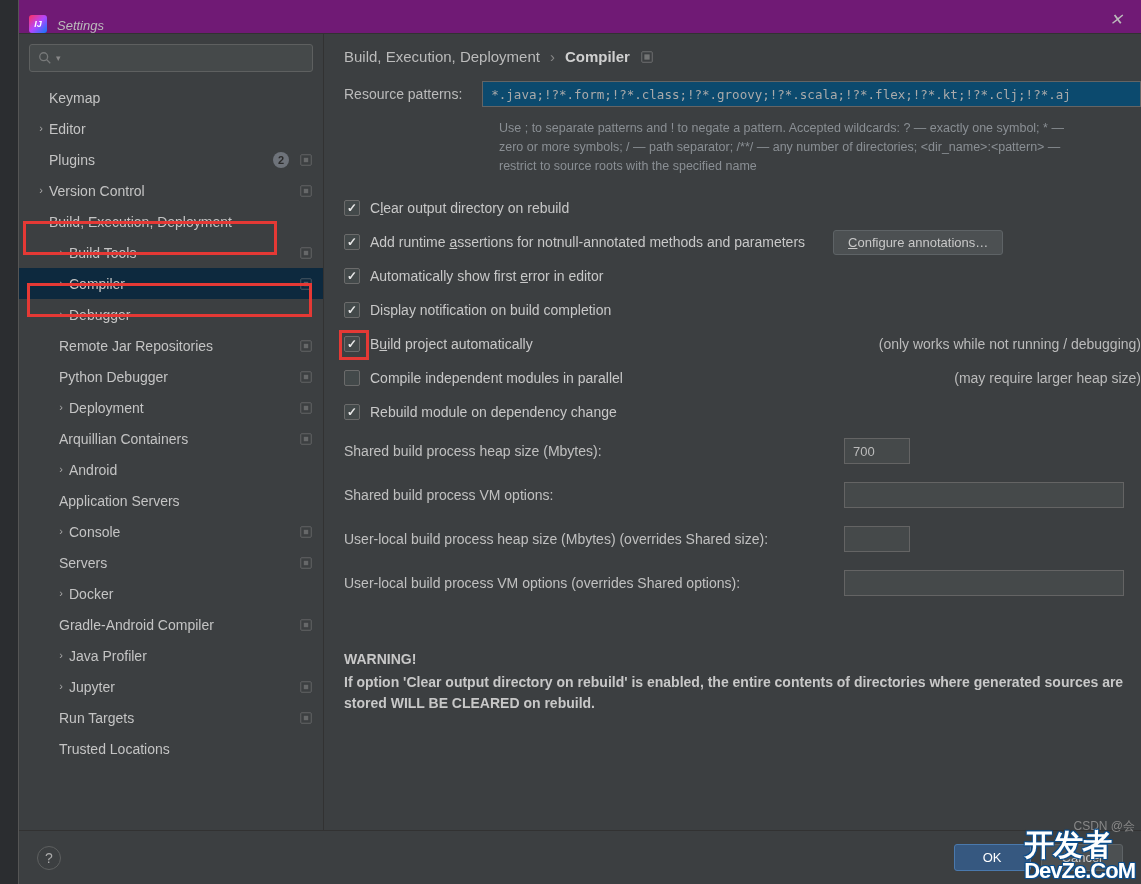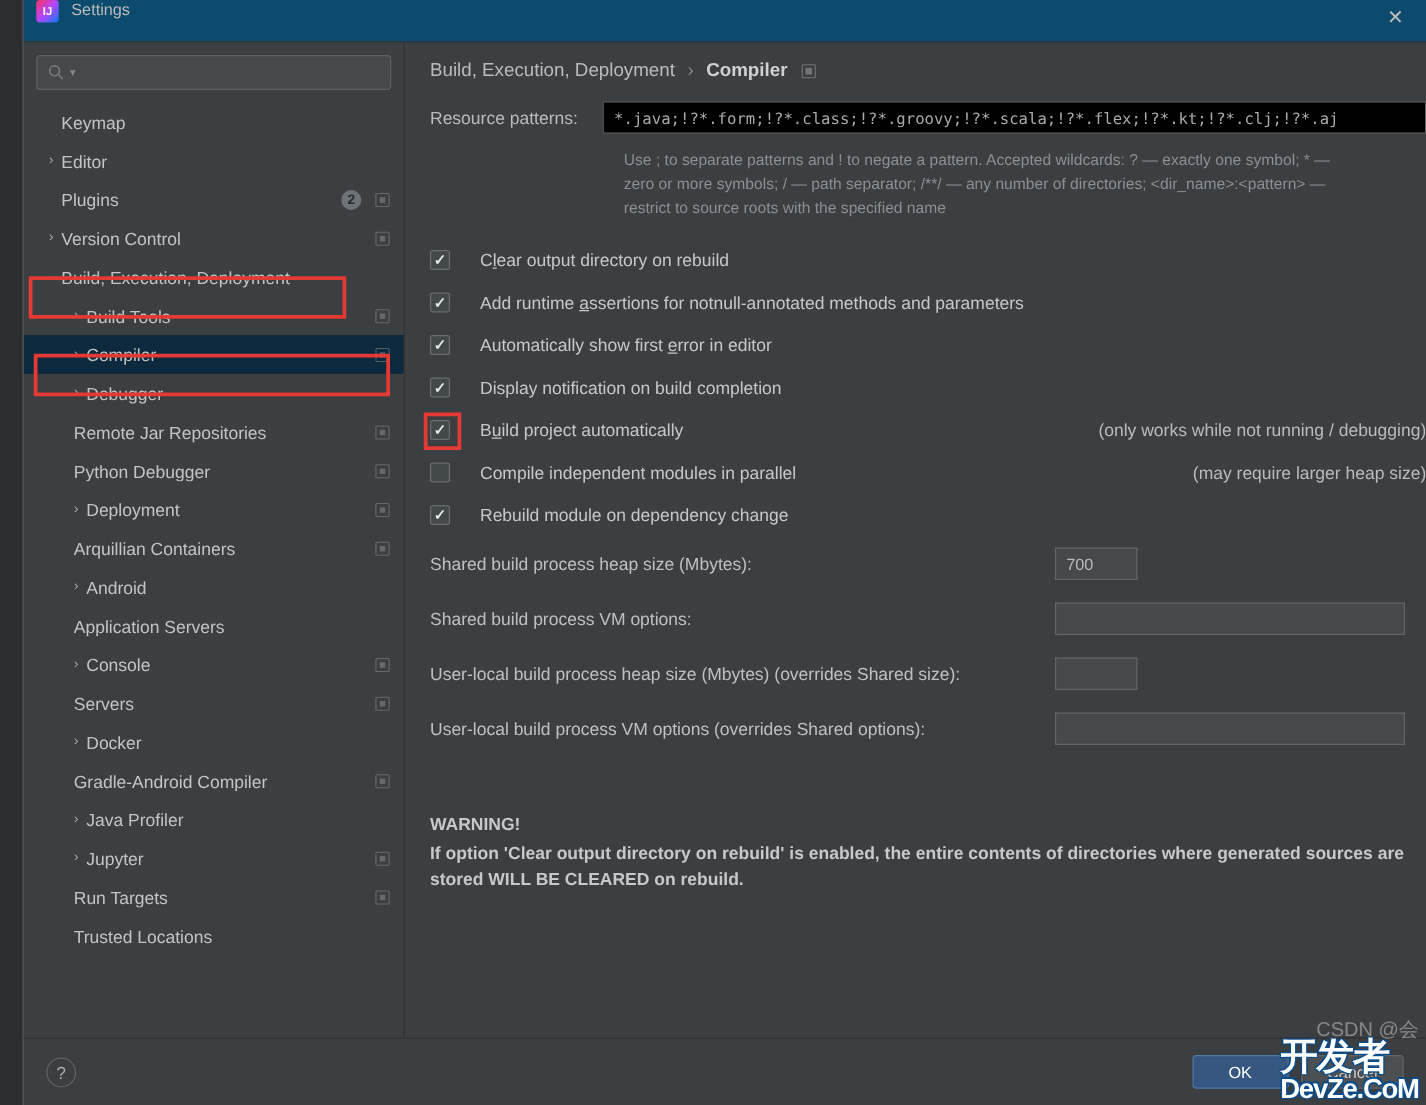--- a/index.html
+++ b/index.html
@@ -17,22 +17,22 @@
   position: absolute; left: 0; top: 0; width: 18px; height: 100%;
   background: #2b2d30;
 }
 .dialog {
   position: absolute; left: 18px; top: 0; right: 0; bottom: 0;
   background: #3c3f41;
   display: flex; flex-direction: column;
   border-left: 1px solid #555;
 }
 .titlebar {
-  height: 34px; display: flex; align-items: flex-start; padding: 0 10px;
-  background: #0c4a6e; border-bottom: 1px solid #323232;
+  height: 34px; display: flex; align-items: flex-end; padding: 0 10px;
+  background: #701a75; border-bottom: 1px solid #323232; font-style: italic;
 }
 .app-icon {
   width: 18px; height: 18px; margin-right: 10px;
   background: linear-gradient(135deg, #fe315d 0%, #b346ff 50%, #087cfa 100%);
   border-radius: 3px; display:flex; align-items:center; justify-content:center;
   font-size: 9px; font-weight: bold; color: #fff;
 }
 .title-text { color: #bbbbbb; font-size: 13px; }
 .close-btn { margin-left: auto; color: #bbbbbb; cursor: pointer; font-size: 16px; padding: 4px 8px; }
 .body { flex: 1; display: flex; overflow: hidden; }
@@ -75,26 +75,26 @@
   position: relative; overflow: hidden;
 }
 .crumbs { display: flex; align-items: center; gap: 10px; color: #bbbbbb; font-size: 15px; margin-bottom: 16px;}
 .crumbs .sep { color: #888; }
 .crumbs .last { font-weight: bold; color: #d0d0d0; }
 .crumb-gear { width: 14px; height: 14px; opacity: .6; }
 .row { display: flex; align-items: center; margin-bottom: 6px; min-height: 26px; }
 .row-gap { margin-bottom: 8px; }
 .field-label { color: #bbbbbb; font-size: 14px; }
 .input-wide {
-  flex: 1; height: 26px; background: #000000; border: 1px solid #646464;
+  flex: 1; height: 26px; background: #0c4a6e; border: 1px solid #646464;
   color: #aaa; font-family: "Consolas", monospace; font-size: 12.5px; padding: 0 8px;
   margin-left: 20px;
 }
 .help-text { color: #8a8f94; font-size: 12.5px; line-height: 1.5; margin-left: 155px; margin-bottom: 16px; margin-top:4px;}
-.chk-row { display: flex; align-items: center; min-height: 34px; gap: 24px; }
+.chk-row { display: flex; align-items: center; min-height: 34px; gap: 10px; }
 .chk {
   width: 16px; height: 16px; border: 1px solid #6b6b6b; border-radius: 2px;
   background: #43494a; display: flex; align-items: center; justify-content: center;
   flex-shrink: 0;
 }
 .chk.checked::after {
   content: "✓"; color: #e8e8e8; font-size: 12px; font-weight: bold; line-height: 1;
 }
 .chk-label { color: #c8c8c8; font-size: 14px; }
 .chk-label .u { text-decoration: underline; }
@@ -138,21 +138,21 @@
   padding: 5px 20px; border-radius: 3px; font-size: 13px; cursor: pointer;
 }
 .hl-red { position: absolute; border: 3px solid #e53935; pointer-events: none; z-index: 50;}
 .watermark {
   position: absolute; right: 6px; bottom: 0; z-index: 60;
   font-family: Arial, sans-serif; pointer-events:none;
 }
 .watermark .big { font-size: 30px; font-weight: 900; color: #fff;
   text-shadow: 0 0 2px #0a4d8c, 1px 1px 0 #0a4d8c, -1px -1px 0 #0a4d8c, 1px -1px 0 #0a4d8c, -1px 1px 0 #0a4d8c;
   letter-spacing: -1px;}
-.watermark .sub { font-size: 16px; color: #888; text-align: right; }
+.watermark .sub { font-size: 12px; color: #888; text-align: right; }
 </style>
 </head>
 <body>
 
 <div class="left-strip"></div>
 
 <div class="dialog">
   <div class="titlebar">
     <div class="app-icon">IJ</div>
     <div class="title-text">Settings</div>
@@ -337,20 +337,21 @@
       </div>
 
       <div class="chk-row">
         <span class="chk checked"></span>
         <span class="chk-label"><span>C</span><span class="u">l</span><span>ear output directory on rebuild</span></span>
       </div>
 
       <div class="chk-row">
         <span class="chk checked"></span>
         <span class="chk-label"><span>Add runtime </span><span class="u">a</span><span>ssertions for notnull-annotated methods and parameters</span></span>
+        <button class="btn"><span style="text-decoration:underline">C</span><span>onfigure annotations…</span></button>
       </div>
 
       <div class="chk-row">
         <span class="chk checked"></span>
         <span class="chk-label"><span>Automatically show first </span><span class="u">e</span><span>rror in editor</span></span>
       </div>
 
       <div class="chk-row">
         <span class="chk checked"></span>
         <span class="chk-label">Display notification on build completion</span>

